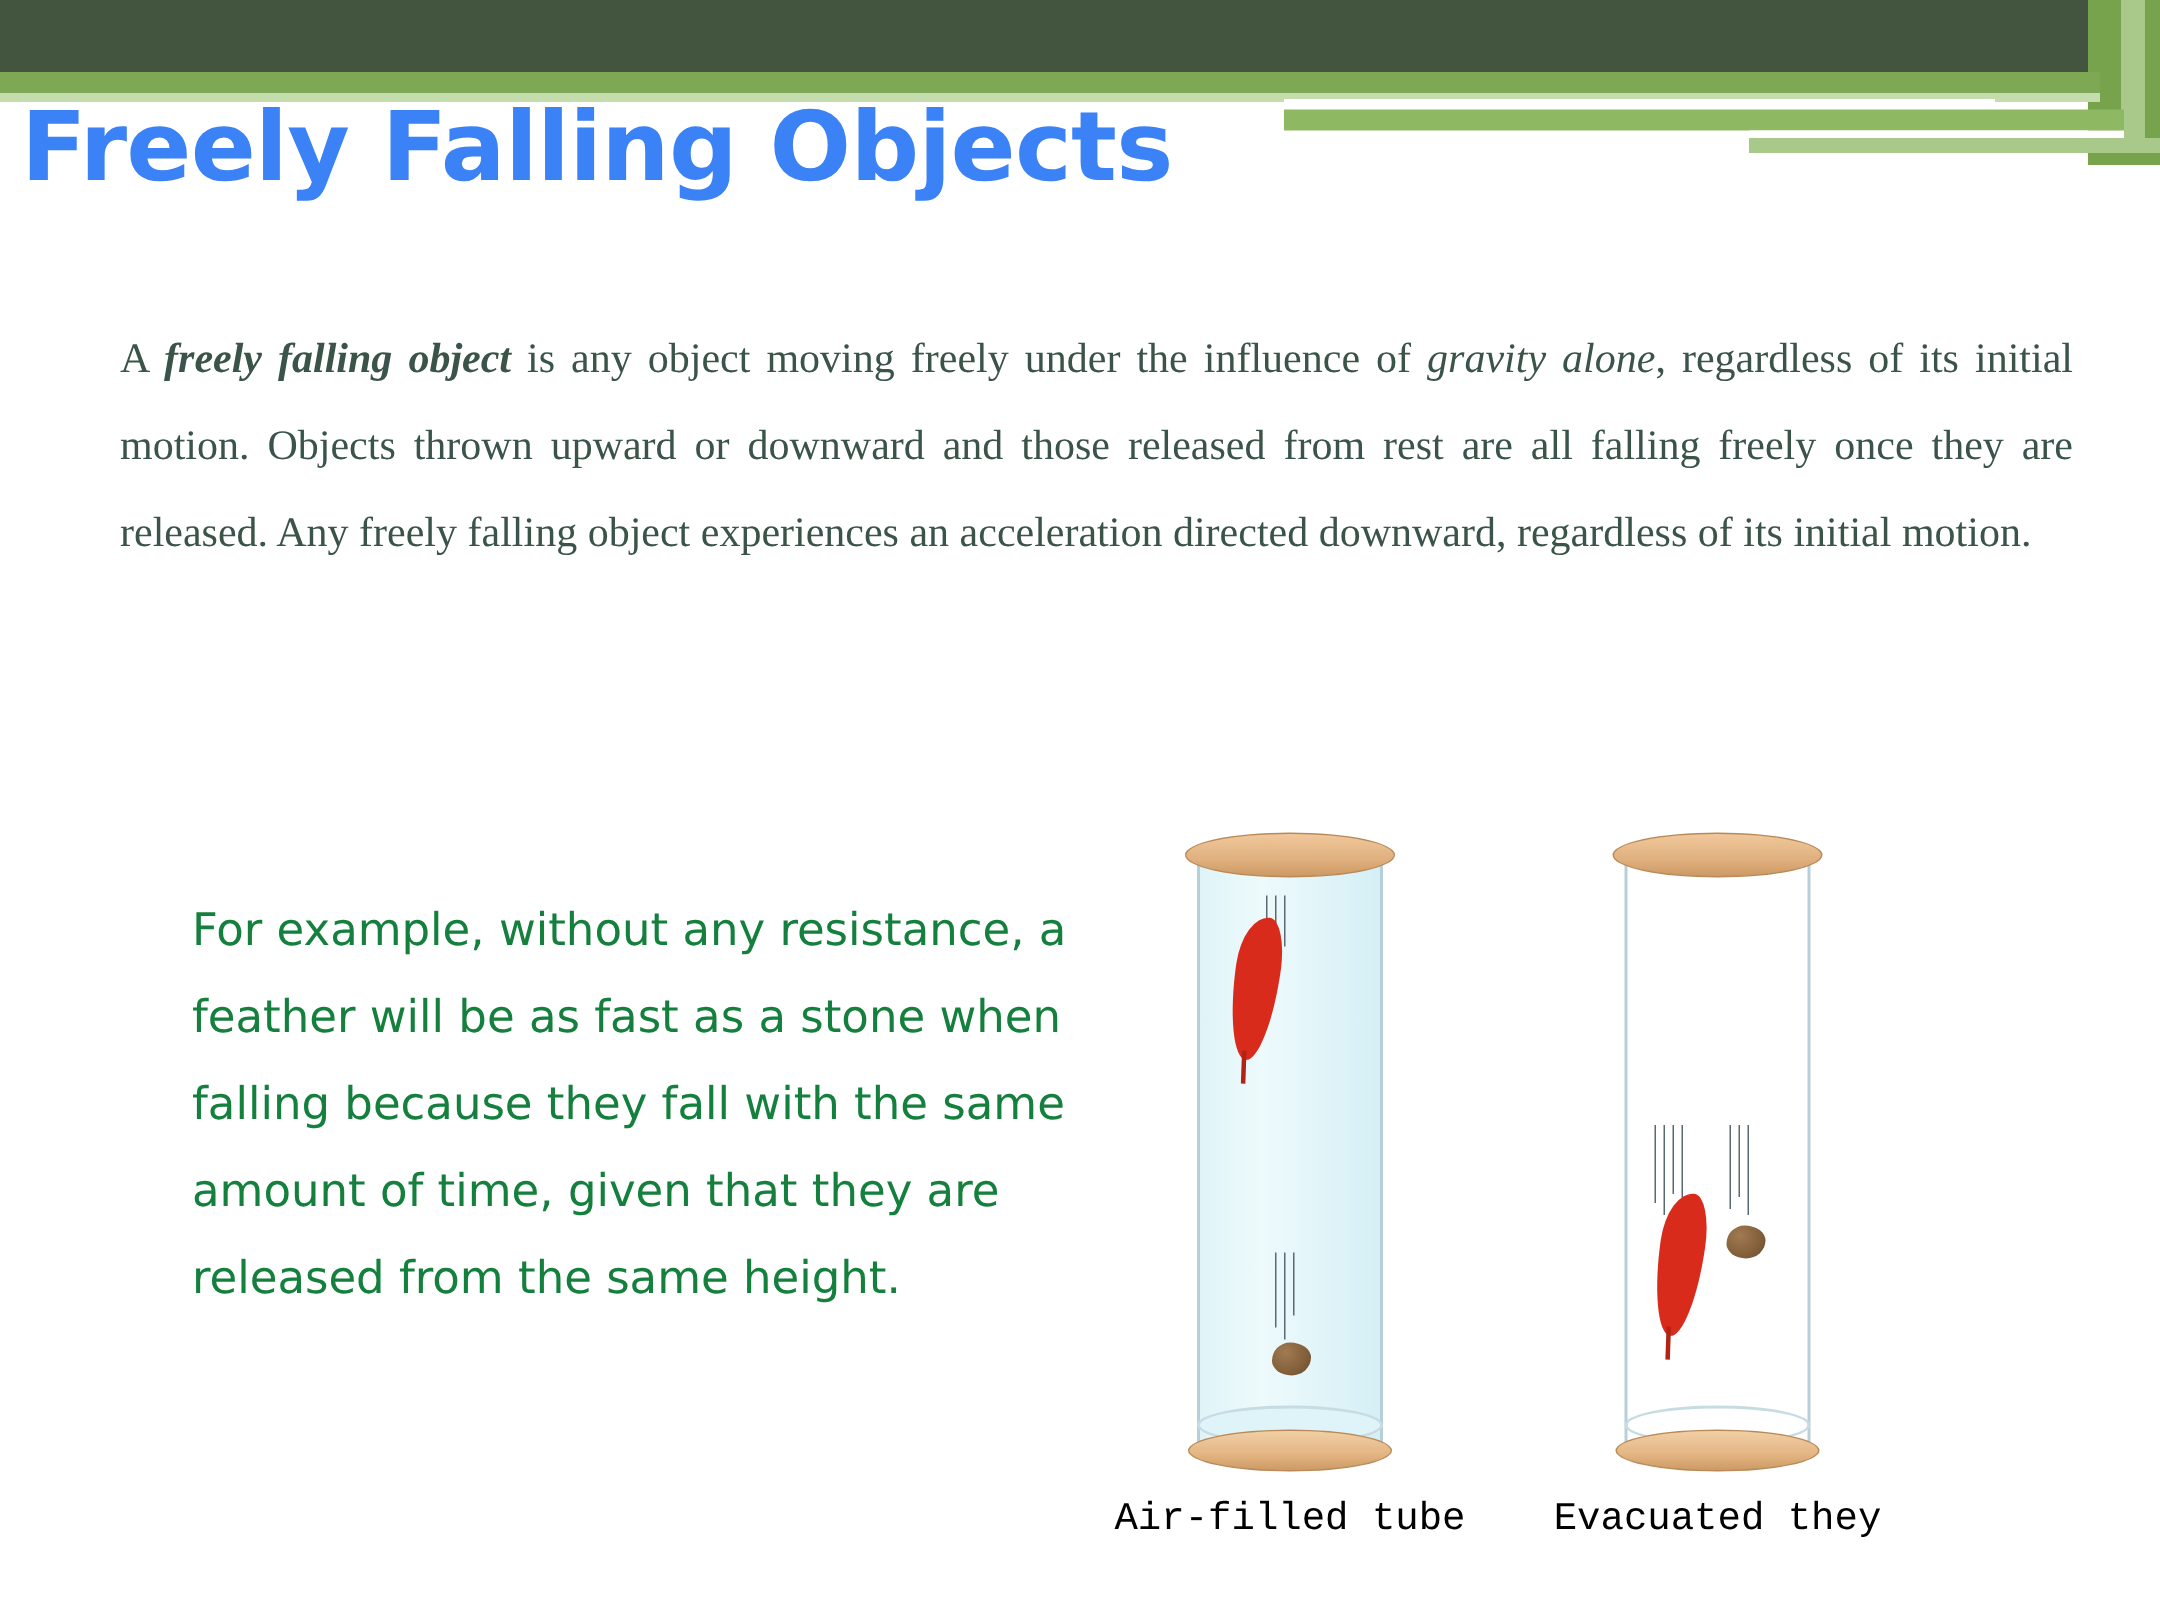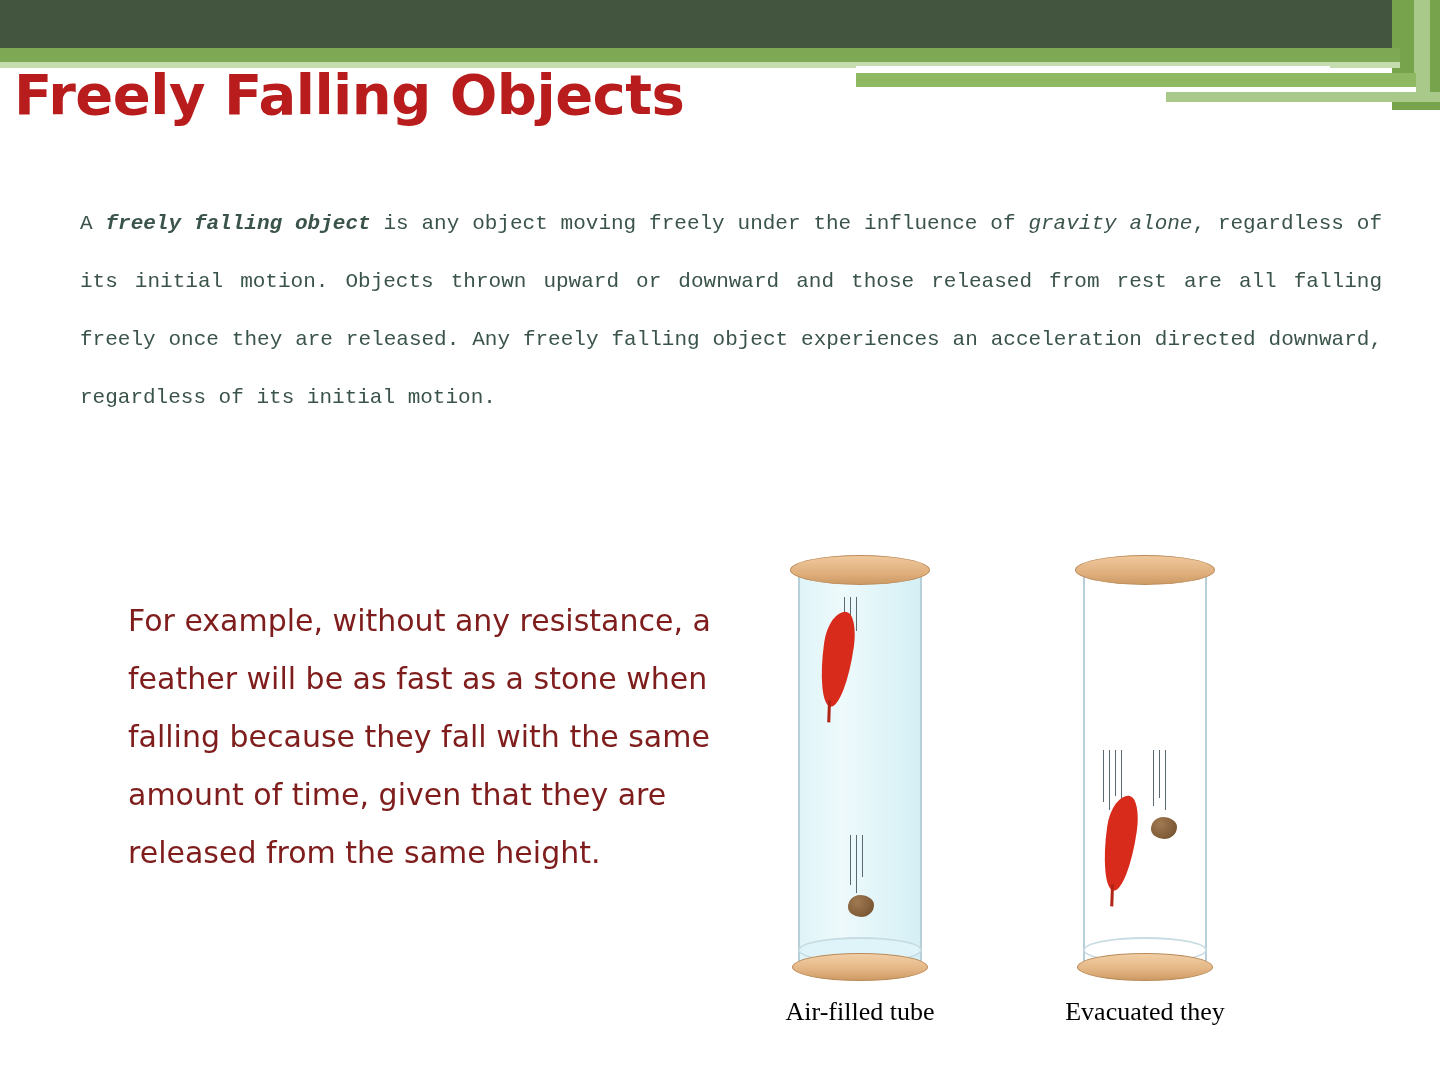--- a/index.html
+++ b/index.html
@@ -75,34 +75,34 @@
     left: 1166px; top: 92px;
     width: 274px; height: 10px;
     background: #a8c98a;
   }
 
   
   .slide-title {
     position: absolute;
     left: 14px; top: 62px;
     font-family: "DejaVu Sans", sans-serif;
-    font-size: 56px;
+    font-size: 64px;
     font-weight: bold;
-    color: #b91c1c;
+    color: #3b82f6;
     letter-spacing: -0.5px;
     white-space: nowrap;
   }
 
   
   .body-para {
     position: absolute;
-    left: 80px; top: 195px;
+    left: 80px; top: 211px;
     width: 1302px;
-    font-family: Liberation Mono, monospace;
-    font-size: 21px;
+    font-family: Liberation Serif, serif;
+    font-size: 28px;
     line-height: 58px;
     color: #3b5449;
     text-align: justify;
     text-justify: inter-word;
   }
   .body-para .bold-italic {
     font-weight: bold;
     font-style: italic;
     color: #3b5449;
   }
@@ -111,21 +111,21 @@
   }
 
   
   .example-text {
     position: absolute;
     left: 128px; top: 592px;
     width: 600px;
     font-family: "DejaVu Sans", sans-serif;
     font-size: 30px;
     line-height: 58px;
-    color: #7f1d1d;
+    color: #15803d;
   }
 
   
   .figure {
     position: absolute;
     left: 770px; top: 545px;
     width: 560px; height: 510px;
   }
   .tube-wrap { position: absolute; top: 0; }
   .tube-wrap.left { left: 20px; }
@@ -203,21 +203,21 @@
   .motion-lines i {
     display: block;
     width: 1px;
     background: #5a6a72;
   }
   .caption {
     position: absolute;
     top: 452px;
     width: 240px;
     text-align: center;
-    font-family: Liberation Serif, serif;
+    font-family: Liberation Mono, monospace;
     font-size: 26px;
     color: #000000;
   }
   .caption.left { left: -50px; }
   .caption.right { left: -50px; }
 </style>
 </head>
 <body>
 
 <div class="top-bar"></div>

